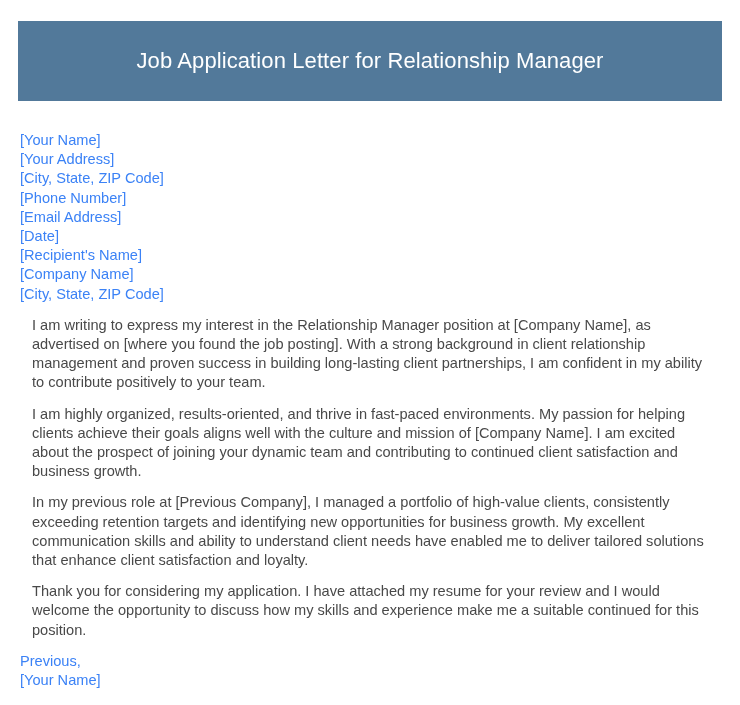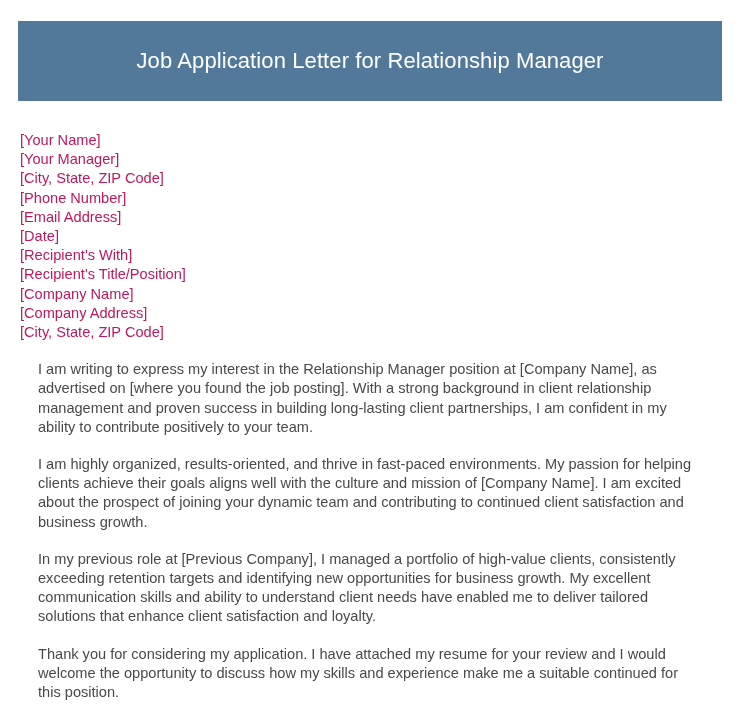--- a/index.html
+++ b/index.html
@@ -41,61 +41,59 @@
     text-align: center;
     white-space: nowrap;
   }
   .letter-body {
     position: absolute;
     left: 20px;
     top: 131px;
     width: 700px;
   }
   .line {
-    color: #be185d;
+    color: #3b82f6;
     font-size: 14.6px;
     line-height: 19.2px;
     margin: 0;
     text-align: left;
     word-spacing: 0px;
   }
   .para {
     color: #494949;
     font-size: 14.6px;
     line-height: 19.2px;
-    margin: 18px;
+    margin: 12px;
     text-align: left;
   }
 </style>
 </head>
 <body>
 
 <div class="page">
 
   <div class="title-banner">
     <div class="title-text">Job Application Letter for Relationship Manager</div>
   </div>
 
   <div class="letter-body">
 
     <div>
       <p class="line">[Your Name]</p>
-      <p class="line">[Your Manager]</p>
+      <p class="line">[Your Address]</p>
       <p class="line">[City, State, ZIP Code]</p>
       <p class="line">[Phone Number]</p>
       <p class="line">[Email Address]</p>
     </div>
 
     <p class="line">[Date]</p>
 
     <div>
-      <p class="line">[Recipient's With]</p>
-      <p class="line">[Recipient's Title/Position]</p>
+      <p class="line">[Recipient's Name]</p>
       <p class="line">[Company Name]</p>
-      <p class="line">[Company Address]</p>
       <p class="line">[City, State, ZIP Code]</p>
     </div>
 
 
     <p class="para">I am writing to express my interest in the Relationship Manager position at [Company Name], as advertised on [where you found the job posting]. With a strong background in client relationship management and proven success in building long-lasting client partnerships, I am confident in my ability to contribute positively to your team.</p>
     <p class="para">I am highly organized, results-oriented, and thrive in fast-paced environments. My passion for helping clients achieve their goals aligns well with the culture and mission of [Company Name]. I am excited about the prospect of joining your dynamic team and contributing to continued client satisfaction and business growth.</p>
     <p class="para">In my previous role at [Previous Company], I managed a portfolio of high-value clients, consistently exceeding retention targets and identifying new opportunities for business growth. My excellent communication skills and ability to understand client needs have enabled me to deliver tailored solutions that enhance client satisfaction and loyalty.</p>
     <p class="para">Thank you for considering my application. I have attached my resume for your review and I would welcome the opportunity to discuss how my skills and experience make me a suitable continued for this position.</p>
 
     <p class="line">Previous,</p>

